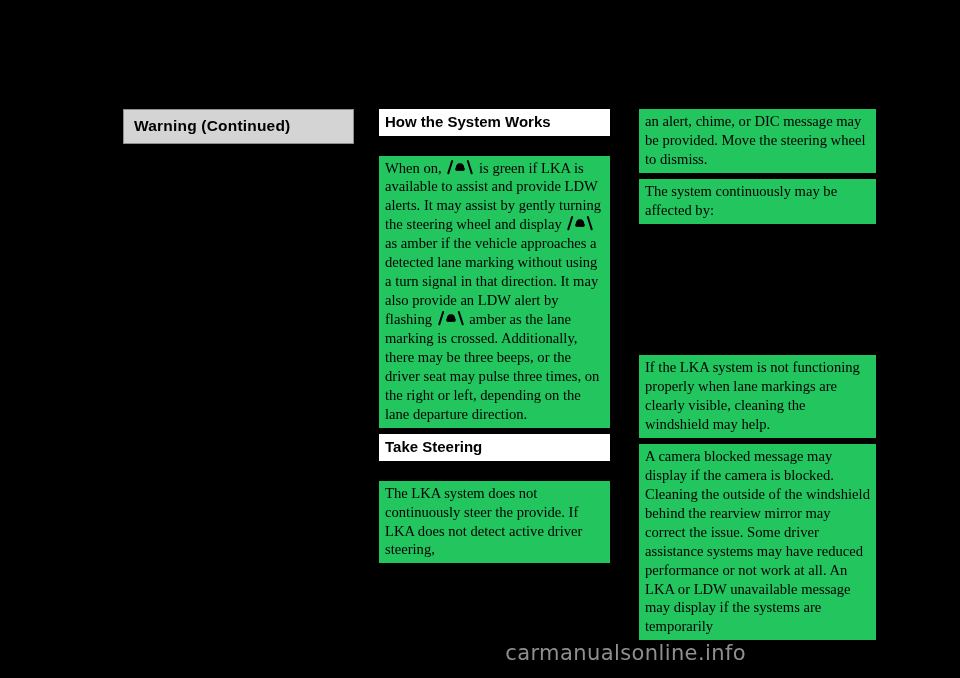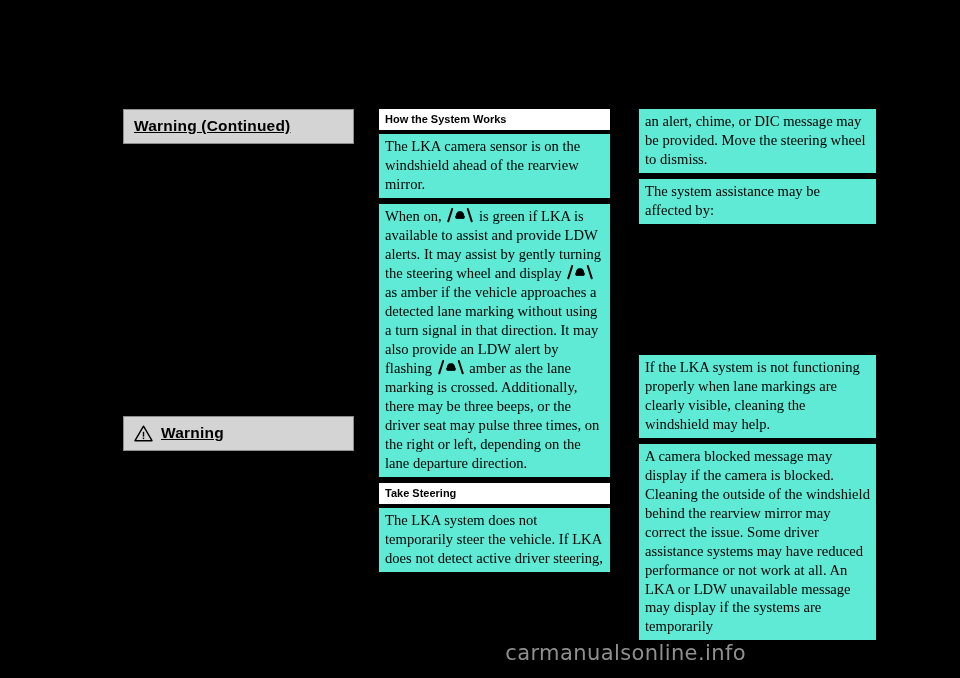--- a/index.html
+++ b/index.html
@@ -26,55 +26,55 @@
     position: absolute;
     top: 109px;
     width: 231px;
   }
   .col-left   { left: 123px; }
   .col-mid    { left: 379px; }
   .col-right  { left: 639px; width: 237px; }
 
   
   .block {
-    background: #5eead4;
+    background: #22c55e;
     color: #000000;
     padding: 3px 6px 4px 6px;
     margin-bottom: 6px;
     line-height: 1.30;
     font-size: 14.6px;
     font-family: "Liberation Serif", serif;
   }
   .block p { margin: 0; }
 
   .heading {
     background: #ffffff;
     color: #000000;
     font-family: "Liberation Sans", sans-serif;
     font-weight: bold;
-    font-size: 11px;
+    font-size: 15px;
     line-height: 1.30;
     padding: 3px 6px 4px 6px;
-    margin-bottom: 4px;
+    margin-bottom: 20px;
   }
 
   
   .warn-bar {
     background: #d4d4d4;
     border: 1px solid #8e8e8e;
     color: #000000;
     font-family: "Liberation Sans", sans-serif;
     font-weight: bold;
     font-size: 15.5px;
     padding: 7px 10px 8px 10px;
     display: flex;
     align-items: center;
     gap: 8px;
   }
-  .warn-bar .warn-label { letter-spacing: 0.2px; text-decoration: underline; }
+  .warn-bar .warn-label { letter-spacing: 0.2px; }
 
   
   .spacer { background: #000000; }
 
   
   .lka-icon {
     display: inline-block;
     width: 28px;
     height: 17px;
     vertical-align: -3px;
@@ -104,40 +104,27 @@
 <div class="page">
 
   <div class="col col-left">
 
     <div class="warn-bar">
       <span class="warn-label">Warning  (Continued)</span>
     </div>
 
     <div class="spacer" style="height:272px"></div>
 
-    <div class="warn-bar">
-      <span>
-        <svg class="warn-tri" viewBox="0 0 20 18" aria-hidden="true">
-          <path d="M10 1.2 L19 16.6 L1 16.6 Z" fill="none" stroke="#000" stroke-width="1.5" stroke-linejoin="round"></path>
-          <rect x="9.25" y="7.2" width="1.5" height="5.1" fill="#000"></rect>
-          <rect x="9.25" y="13.3" width="1.5" height="1.6" fill="#000"></rect>
-        </svg>
-      </span>
-      <span class="warn-label">Warning</span>
-    </div>
 
   </div>
 
   <div class="col col-mid">
 
     <div class="heading">How the System Works</div>
 
-    <div class="block">
-      <p>The LKA camera sensor is on the windshield ahead of the rearview mirror.</p>
-    </div>
 
 
     <div class="block">
       <p><span>When on,</span> <span class="lka-icon"><svg viewBox="0 0 30 18" aria-hidden="true">
               <path d="M6.6 2.2 L2.4 15.4" stroke="#000" stroke-width="2.1" stroke-linecap="round" fill="none"></path>
               <path d="M23.4 2.2 L27.6 15.4" stroke="#000" stroke-width="2.1" stroke-linecap="round" fill="none"></path>
               <path d="M10.6 12.6 L10.6 8.6 Q10.6 7.3 11.6 6.2 L12.5 5.1 Q13.0 4.6 13.8 4.6 L16.2 4.6 Q17.0 4.6 17.5 5.1 L18.4 6.2 Q19.4 7.3 19.4 8.6 L19.4 12.6 Z" fill="#000"></path>
               <rect x="10.0" y="9.0" width="10.0" height="3.2" rx="1.0" fill="#000"></rect>
             </svg></span> <span>is green if LKA is available to assist and provide LDW alerts. It may assist by gently turning the steering wheel and display</span> <span class="lka-icon"><svg viewBox="0 0 30 18" aria-hidden="true">
               <path d="M6.6 2.2 L2.4 15.4" stroke="#000" stroke-width="2.1" stroke-linecap="round" fill="none"></path>
@@ -148,34 +135,34 @@
               <path d="M6.6 2.2 L2.4 15.4" stroke="#000" stroke-width="2.1" stroke-linecap="round" fill="none"></path>
               <path d="M23.4 2.2 L27.6 15.4" stroke="#000" stroke-width="2.1" stroke-linecap="round" fill="none"></path>
               <path d="M10.6 12.6 L10.6 8.6 Q10.6 7.3 11.6 6.2 L12.5 5.1 Q13.0 4.6 13.8 4.6 L16.2 4.6 Q17.0 4.6 17.5 5.1 L18.4 6.2 Q19.4 7.3 19.4 8.6 L19.4 12.6 Z" fill="#000"></path>
               <rect x="10.0" y="9.0" width="10.0" height="3.2" rx="1.0" fill="#000"></rect>
             </svg></span> <span>amber as the lane marking is crossed. Additionally, there may be three beeps, or the driver seat may pulse three times, on the right or left, depending on the lane departure direction.</span></p>
     </div>
 
     <div class="heading">Take Steering</div>
 
     <div class="block">
-      <p>The LKA system does not temporarily steer the vehicle. If LKA does not detect active driver steering,</p>
+      <p>The LKA system does not continuously steer the provide. If LKA does not detect active driver steering,</p>
     </div>
 
   </div>
 
   <div class="col col-right">
 
     <div class="block">
       <p>an alert, chime, or DIC message may be provided. Move the steering wheel to dismiss.</p>
     </div>
 
 
     <div class="block">
-      <p>The system assistance may be affected by:</p>
+      <p>The system continuously may be affected by:</p>
     </div>
 
     <div class="spacer" style="height:125px"></div>
 
     <div class="block">
       <p>If the LKA system is not functioning properly when lane markings are clearly visible, cleaning the windshield may help.</p>
     </div>
 
     <div class="block">
       <p>A camera blocked message may display if the camera is blocked. Cleaning the outside of the windshield behind the rearview mirror may correct the issue. Some driver assistance systems may have reduced performance or not work at all. An LKA or LDW unavailable message may display if the systems are temporarily</p>

